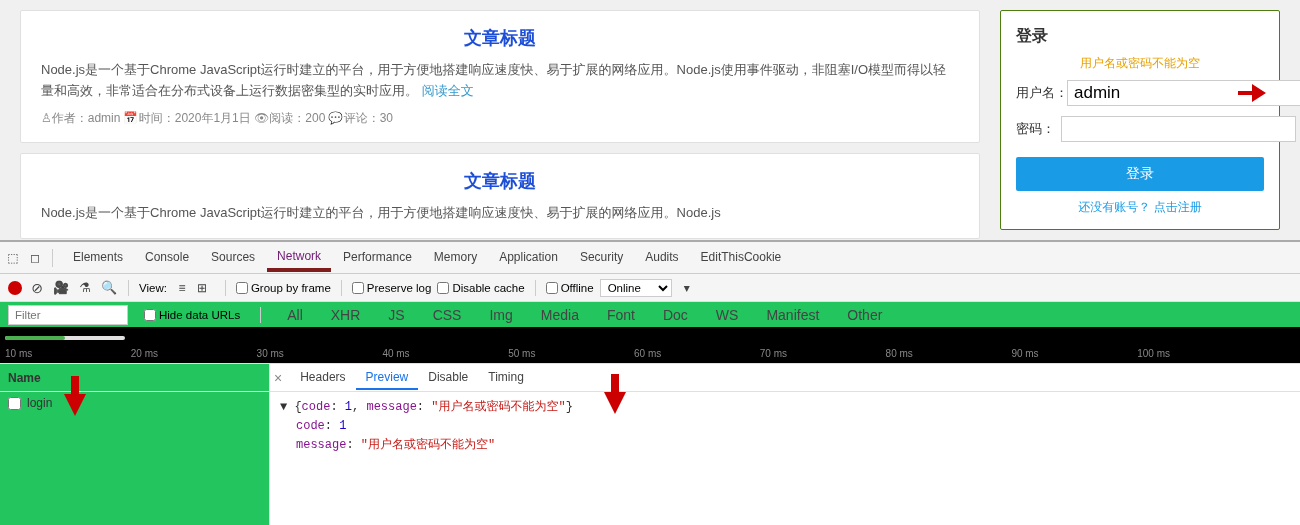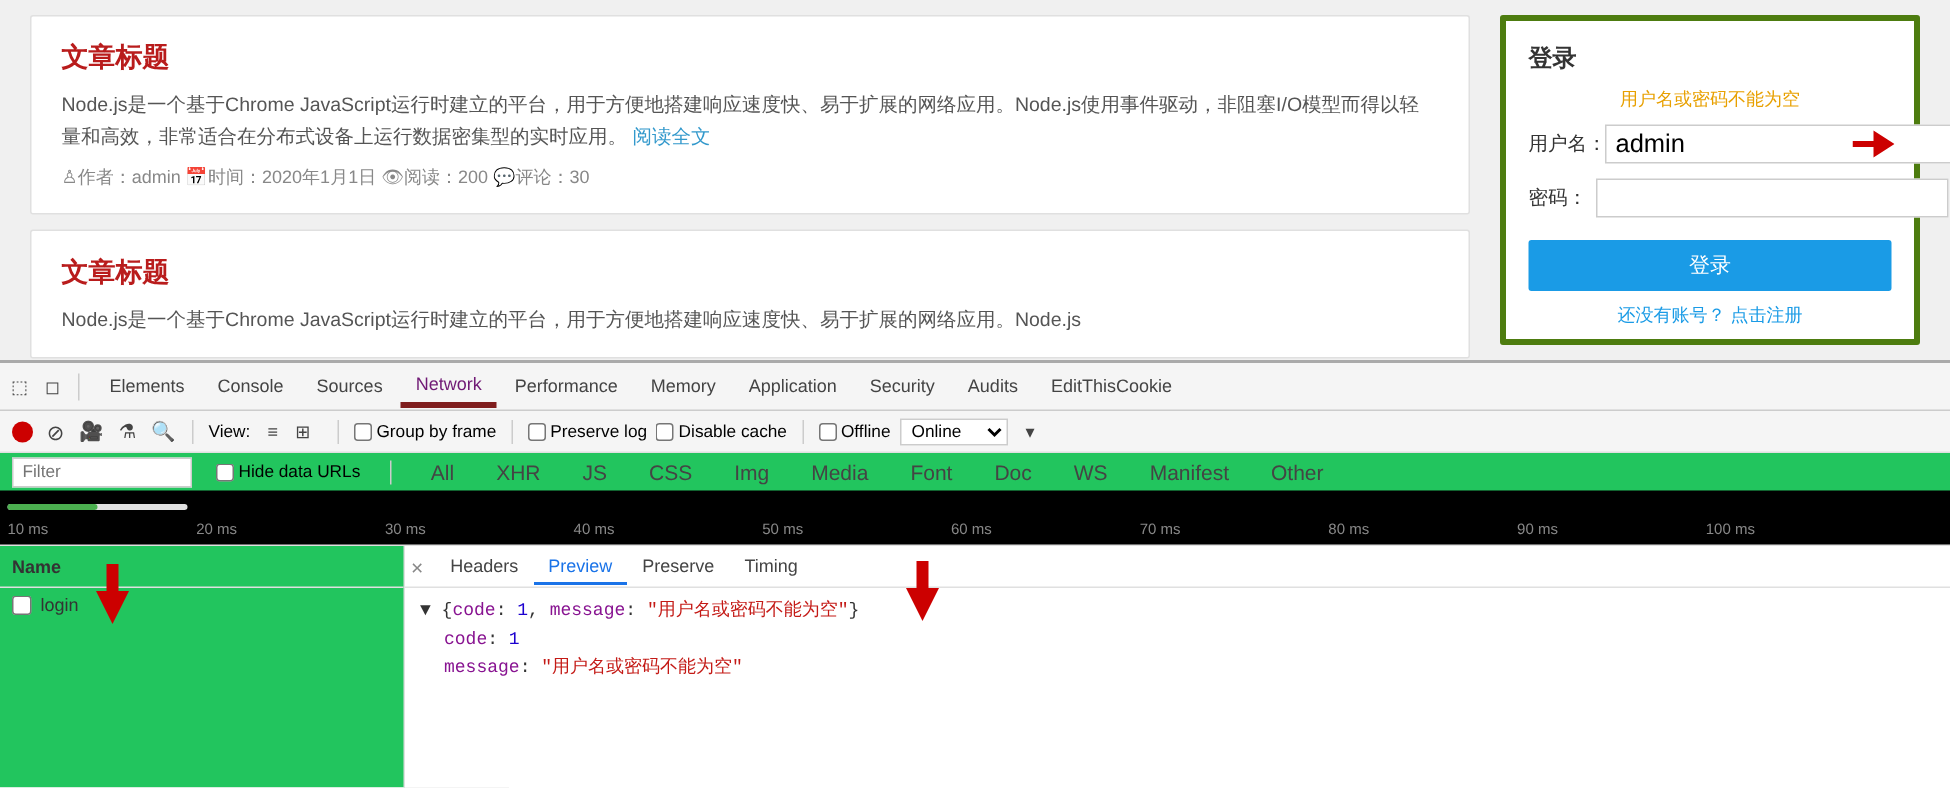--- a/index.html
+++ b/index.html
@@ -23,23 +23,24 @@
     }
 
     .article-card {
       background: white;
       border: 1px solid #e0e0e0;
       padding: 15px 20px;
       border-radius: 2px;
     }
 
     .article-title {
+      text-align: center;
       font-size: 18px;
       font-weight: bold;
-      color: #b91c1c;
+      color: #1d4ed8;
       margin-bottom: 10px;
     }
 
     .article-body {
       font-size: 13px;
       color: #555;
       line-height: 1.6;
     }
 
     .article-body .read-more {
@@ -50,21 +51,21 @@
     .article-meta {
       font-size: 12px;
       color: #888;
       margin-top: 8px;
     }
 
     
     .login-panel {
       width: 280px;
       background: white;
-      border: 4px solid #4d7c0f;
+      border: 1px solid #4d7c0f;
       padding: 15px;
       border-radius: 2px;
       flex-shrink: 0;
     }
 
     .login-title {
       font-size: 16px;
       font-weight: bold;
       color: #333;
       margin-bottom: 8px;
@@ -546,21 +547,21 @@
         <input type="checkbox" class="name-checkbox" style="">
         <span>login</span>
       </div>
     </div>
 
     <div class="right-panel" style="position:relative;">
       <div class="right-panel-tabs">
         <span class="close-x">×</span>
         <span class="right-tab">Headers</span>
         <span class="right-tab active">Preview</span>
-        <span class="right-tab">Preserve</span>
+        <span class="right-tab">Disable</span>
         <span class="right-tab">Timing</span>
       </div>
 
       <div style="position:absolute;left:330px;top:10px;z-index:10;">
         <svg width="30" height="40" viewBox="0 0 30 40">
           <polygon points="15,40 4,18 11,18 11,0 19,0 19,18 26,18" fill="#cc0000"></polygon>
         </svg>
       </div>
 
       <div class="json-content">

